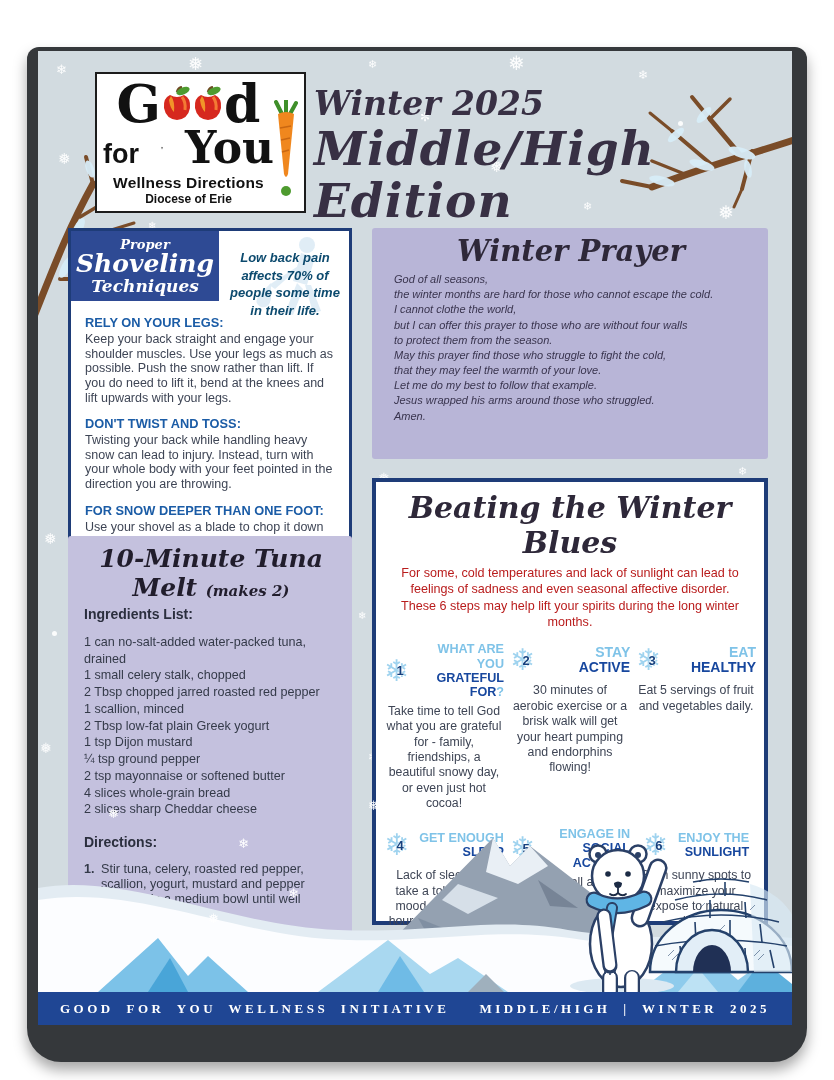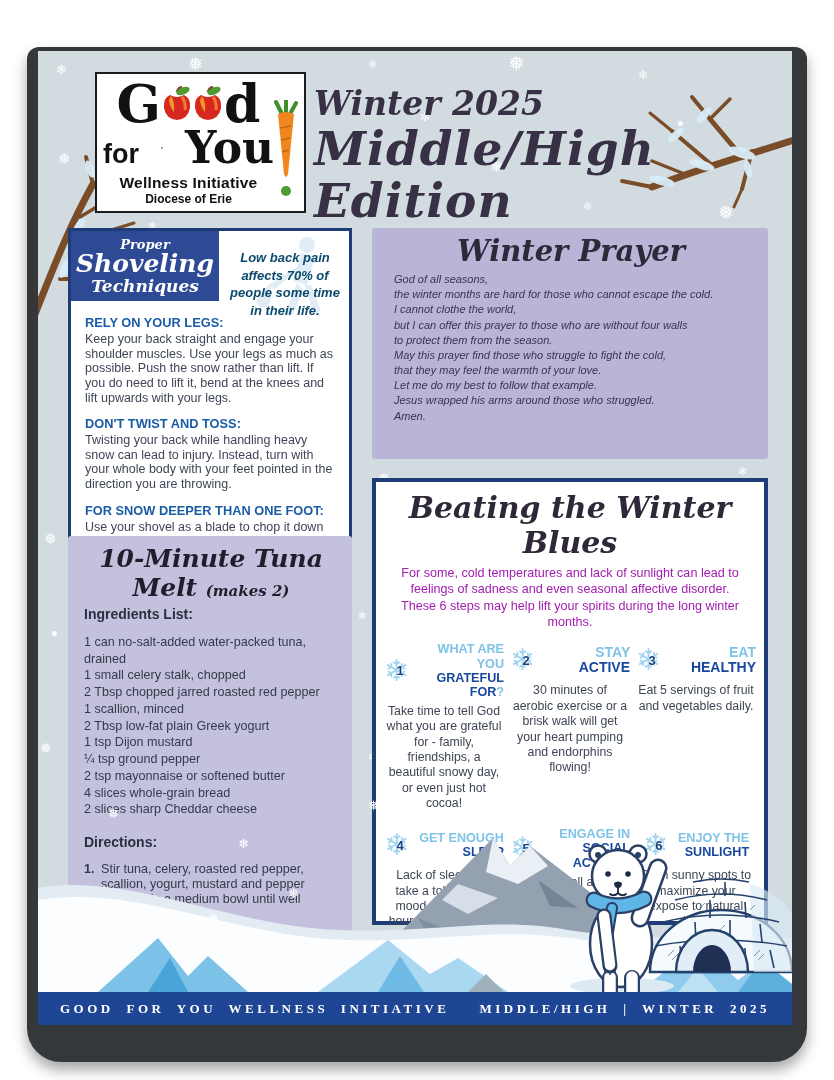--- a/index.html
+++ b/index.html
@@ -57,21 +57,21 @@
   .recipe-label{font-weight:bold;font-size:14px;color:#2b2f3e;margin:4px 0 12px 0;}
   .ing{font-size:12.6px;color:#343a49;line-height:1.33;}
   .dir-label{margin-top:16px;}
   .dir{display:flex;margin-bottom:9px;}
   .dir-num{font-weight:bold;font-size:12.6px;color:#343a49;width:17px;flex:none;}
   .dir-text{font-size:12.6px;color:#343a49;line-height:1.18;}
 
   
   .blues-box{position:absolute;left:334px;top:427px;width:396px;height:447px;background:#fff;border:4px solid #1e3c78;box-sizing:border-box;}
   .blues-title{text-align:center;font-size:30px;color:#2e2839;margin-top:8px;}
-  .blues-intro{text-align:center;font-size:12.6px;line-height:1.3;color:#a21caf;margin:5px 18px 0 18px;}
+  .blues-intro{text-align:center;font-size:12.6px;line-height:1.3;color:#b91c1c;margin:5px 18px 0 18px;}
   .steps{display:grid;grid-template-columns:1fr 1fr 1fr;column-gap:6px;row-gap:16px;margin:12px 8px 0 8px;}
   .step-head{display:flex;align-items:center;justify-content:center;gap:3px;min-height:36px;}
   .flake-wrap{position:relative;width:32px;height:32px;flex:none;}
   .flake{position:absolute;left:0;top:0;font-size:30px;line-height:32px;color:#9fd3ef;}
   .flake-num{position:absolute;inset:0;display:flex;align-items:center;justify-content:center;font-weight:bold;font-size:13px;color:#16407e;text-shadow:0 0 2px #fff,0 0 2px #fff;}
   .step-ht{font-weight:bold;font-size:12.6px;line-height:1.12;text-align:right;}
   .hl{color:#7fc3e8;}
   .hd{color:#17479e;}
   .step-body{text-align:center;font-size:12.3px;line-height:1.25;color:#3e4555;margin-top:5px;padding:0 2px;}
 
@@ -179,21 +179,21 @@
       </div>
       <div class="logo-row2">
         <span class="logo-for">for</span>
         <svg width="34" height="34" viewBox="0 0 34 34" style="align-self:center">
           <circle cx="17" cy="8" r="4" fill="#111"></circle>
           <path d="M17,12 L17,24 M17,24 L10,33 M17,24 L24,33 M17,14 L6,5 M17,14 L28,5" stroke="#111" stroke-width="3.4" stroke-linecap="round" fill="none"></path>
           <path d="M3,2 L9,8 M25,8 L31,2" stroke="#111" stroke-width="5" stroke-linecap="round"></path>
         </svg>
         <span class="logo-you">You</span>
       </div>
-      <div class="logo-sub1">Wellness Initiative</div>
+      <div class="logo-sub1">Wellness Directions</div>
       <div class="logo-sub2">Diocese of Erie</div>
     </div>
     <svg class="carrot" width="24" height="100" viewBox="0 0 24 100">
       <path d="M8,14 L2,2 M12,13 L12,0 M16,14 L22,3" stroke="#3f8f2a" stroke-width="4" stroke-linecap="round"></path>
       <path d="M4,14 Q12,10 20,14 L14,74 Q12,80 10,74 Z" fill="#f0871e"></path>
       <path d="M6,28 L17,26 M7,40 L16,38 M8,52 L15,50" stroke="#c96712" stroke-width="1.6"></path>
       <circle cx="12" cy="91" r="5" fill="#4e9b2f"></circle>
     </svg>
   </div>
 

